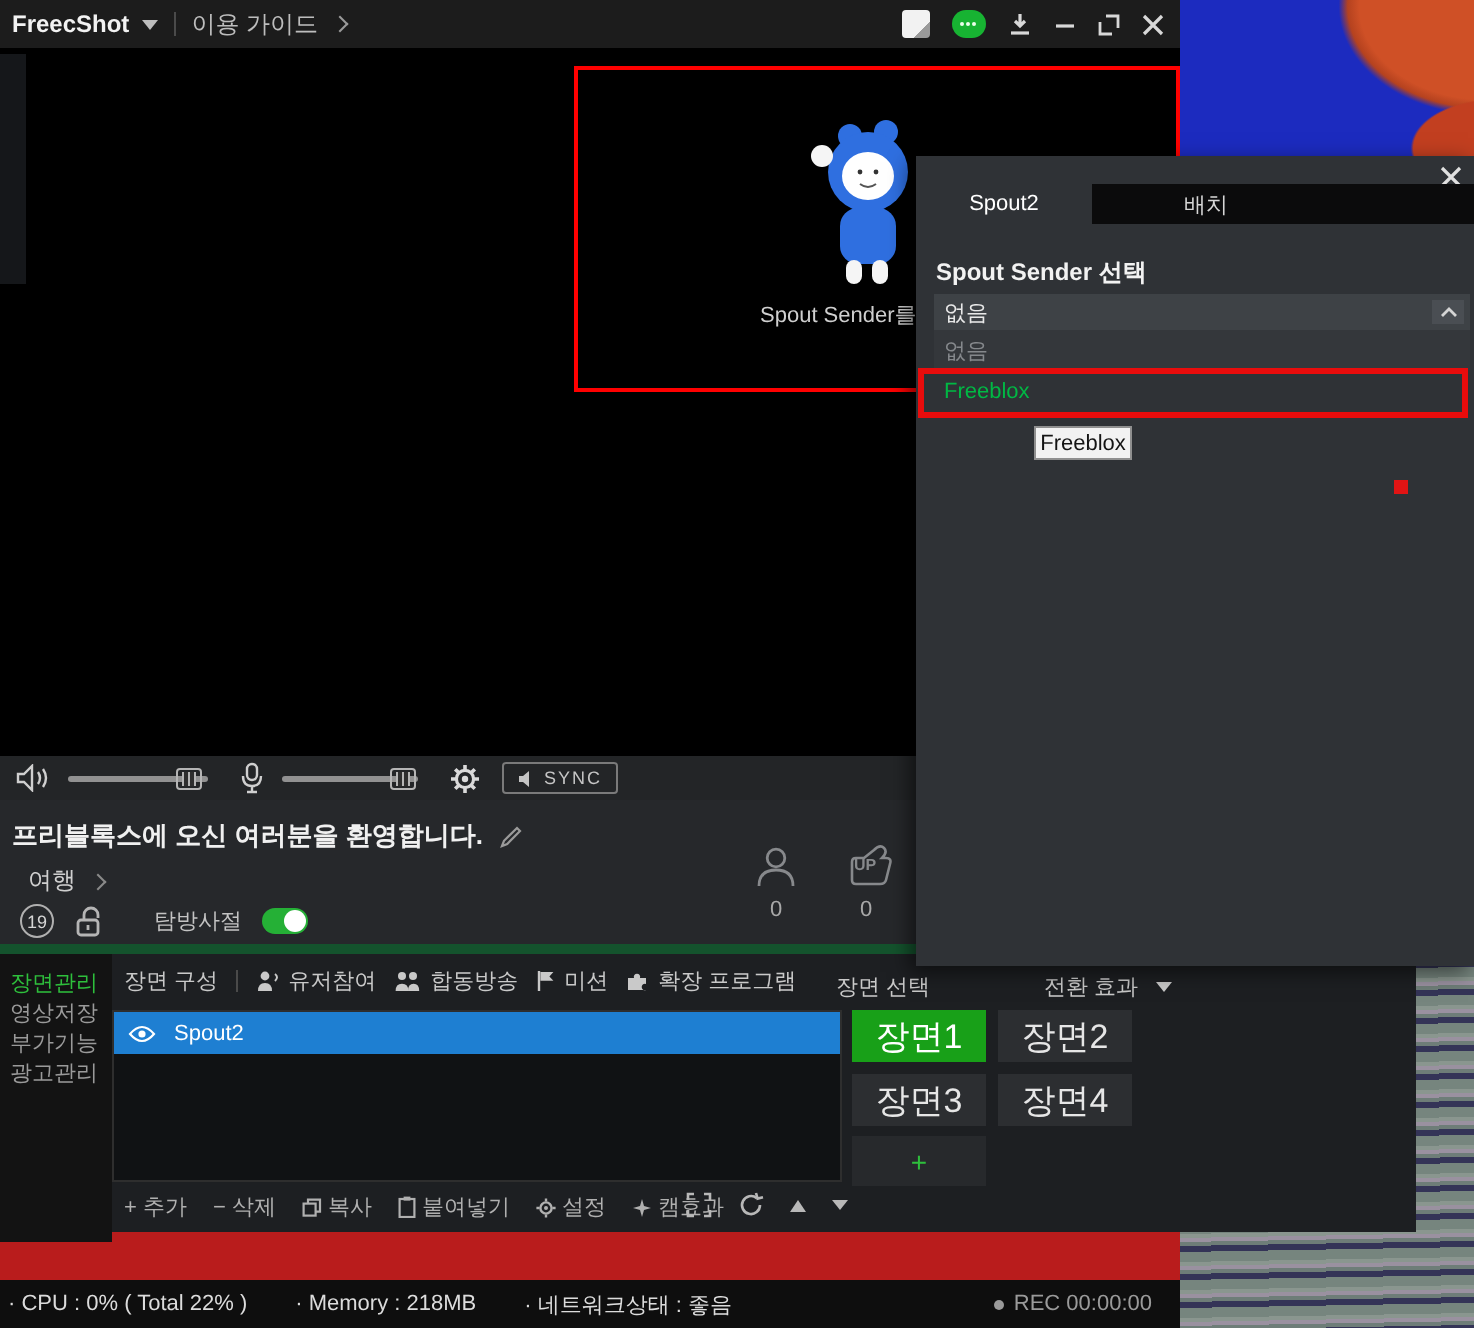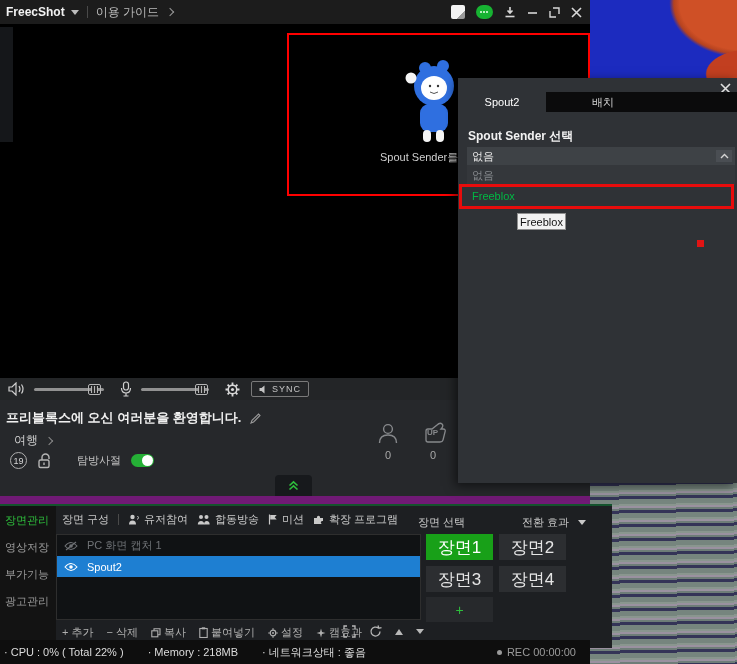--- a/index.html
+++ b/index.html
@@ -1,18 +1,18 @@
 <!DOCTYPE html>
 <html><head>
 <meta charset="utf-8">
 <style>
   * { margin:0; padding:0; box-sizing:border-box; }
   html,body { width:737px; height:664px; background:#000; overflow:hidden;
               font-family:"Liberation Sans", sans-serif; }
-  #stage { position:relative; width:737px; height:664px; background:#701a75; }
+  #stage { position:relative; width:737px; height:664px; background:#b91c1c; }
   .abs { position:absolute; }
 
   
   #desktop-top { left:590px; top:0; width:147px; height:78px;
     background:
       radial-gradient(ellipse 70px 40px at 108% 95%, #c23f20 0 60%, transparent 62%),
       radial-gradient(ellipse 115px 85px at 104% 4%, #cf5026 0 55%, #b5421f 60%, transparent 64%),
       #1c2bbf; }
   #desktop-bottom { left:590px; top:483px; width:147px; height:181px;
     background: repeating-linear-gradient(179deg,
@@ -69,23 +69,23 @@
   #visit-toggle { width:23px; height:13px; background:#25b036; border-radius:7px; position:relative; }
   #visit-toggle::after { content:""; position:absolute; right:1px; top:1px; width:11px; height:11px;
     background:#fff; border-radius:50%; }
   .stat-block { position:absolute; width:36px; text-align:center; color:#87898c; }
   .stat-count { font-size:11px; color:#a8a8a8; margin-top:4px; }
   #up-label { position:absolute; left:7px; top:6px; font-size:8px; font-weight:bold; color:#87898c; }
   #expand-tab { left:275px; top:475px; width:37px; height:21px; background:#17191c;
     border-radius:4px 4px 0 0; display:flex; align-items:center; justify-content:center; }
 
   
-  #scene-panel { left:0; top:504px; width:612px; height:144px; background:#1d1f22; border-top:2px solid #14532d; }
+  #scene-panel { left:0; top:472px; width:708px; height:144px; background:#1d1f22; border-top:5px solid #14532d; }
   #sp-sidebar { position:absolute; left:0; top:0; width:56px; height:144px; background:#131313; }
-  .side-item { height:15px; margin-top:12px; font-size:11px; color:#9a9a9a; padding-left:5px; }
+  .side-item { height:15px; margin-top:0; font-size:11px; color:#9a9a9a; padding-left:5px; }
   .side-item:first-child { margin-top:7px; }
   .side-item.active { color:#2ebf3c; }
   #sp-header { position:absolute; left:62px; top:6px; display:flex; align-items:center; gap:9px;
     color:#c9c9c9; font-size:11px; white-space:nowrap; }
   #sp-header .hsep { width:1px; height:11px; background:#4a4a4a; }
   .tool-item { display:flex; align-items:center; gap:4px; color:#c9c9c9; }
   #select-title { position:absolute; left:418px; top:9px; font-size:11px; color:#c9c9c9; }
   #transition { position:absolute; left:522px; top:9px; font-size:11px; color:#c9c9c9;
     display:flex; align-items:center; gap:9px; }
   #source-box { position:absolute; left:56px; top:28px; width:365px; height:86px;
@@ -312,28 +312,20 @@
       </span>
     </div>
 
     <span id="select-title">장면 선택</span>
     <div id="transition">
       <span>전환 효과</span>
       <span class="caret-down" style="margin-left:0; border-top-color:#c9c9c9;"></span>
     </div>
 
     <div id="source-box">
-      <div class="src-row dim">
-        <svg width="14" height="10" viewBox="0 0 14 10">
-          <path d="M1 5 q6 -7 12 0 q-6 7 -12 0 Z" fill="none" stroke="#6f7276" stroke-width="1.1"></path>
-          <circle cx="7" cy="5" r="1.8" fill="#6f7276"></circle>
-          <path d="M2 9 L12 1" stroke="#6f7276" stroke-width="1.2"></path>
-        </svg>
-        <span>PC 화면 캡처 1</span>
-      </div>
       <div class="src-row selected">
         <svg width="14" height="10" viewBox="0 0 14 10">
           <path d="M1 5 q6 -7 12 0 q-6 7 -12 0 Z" fill="none" stroke="#ffffff" stroke-width="1.1"></path>
           <circle cx="7" cy="5" r="1.8" fill="#ffffff"></circle>
         </svg>
         <span>Spout2</span>
       </div>
     </div>
 
     <div class="scene-btn live" style="left:426px; top:28px;">장면1</div>

